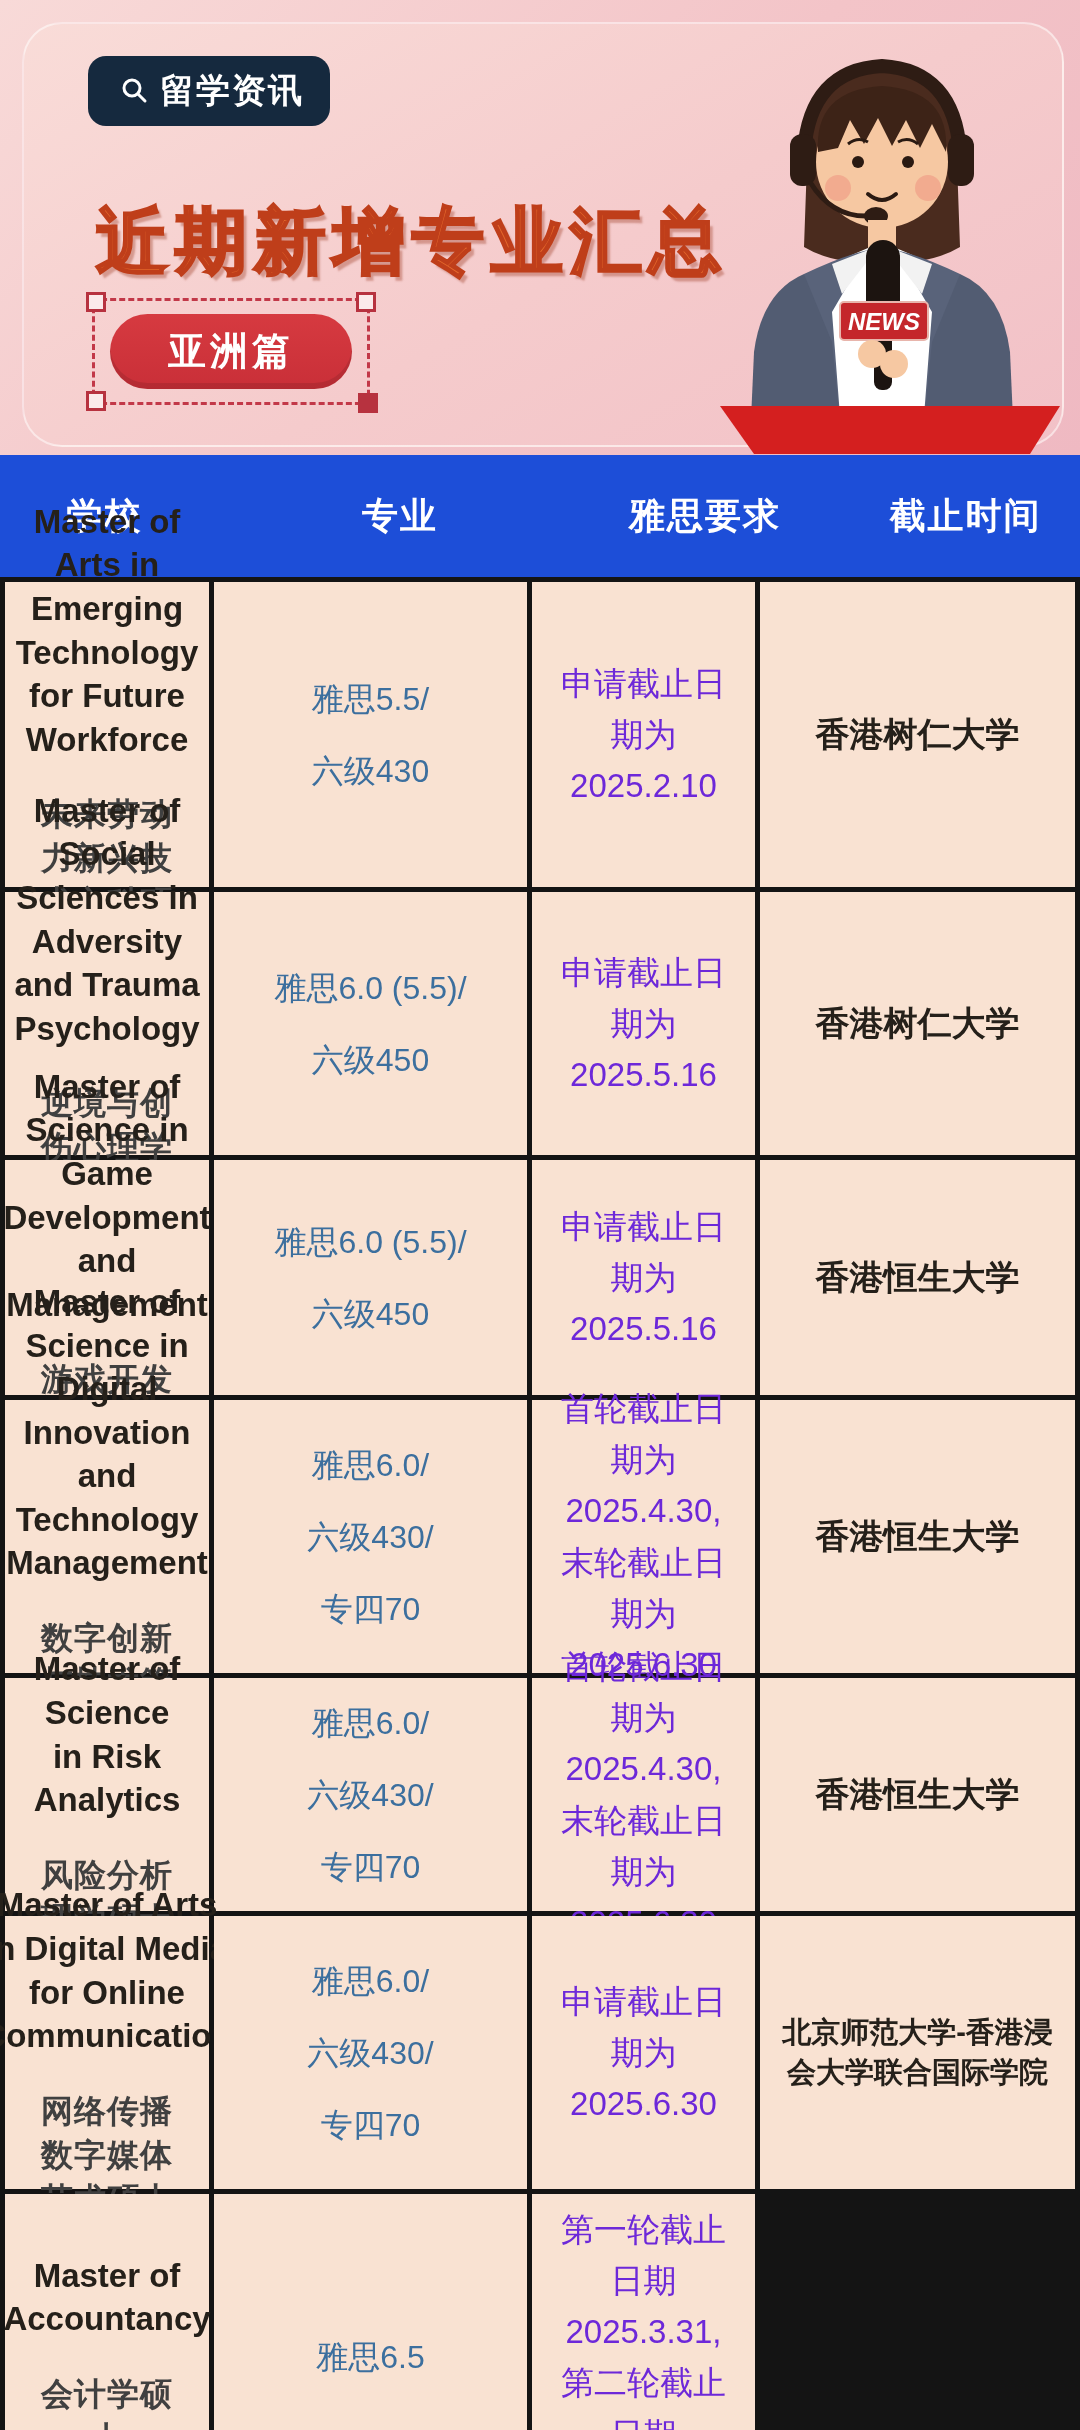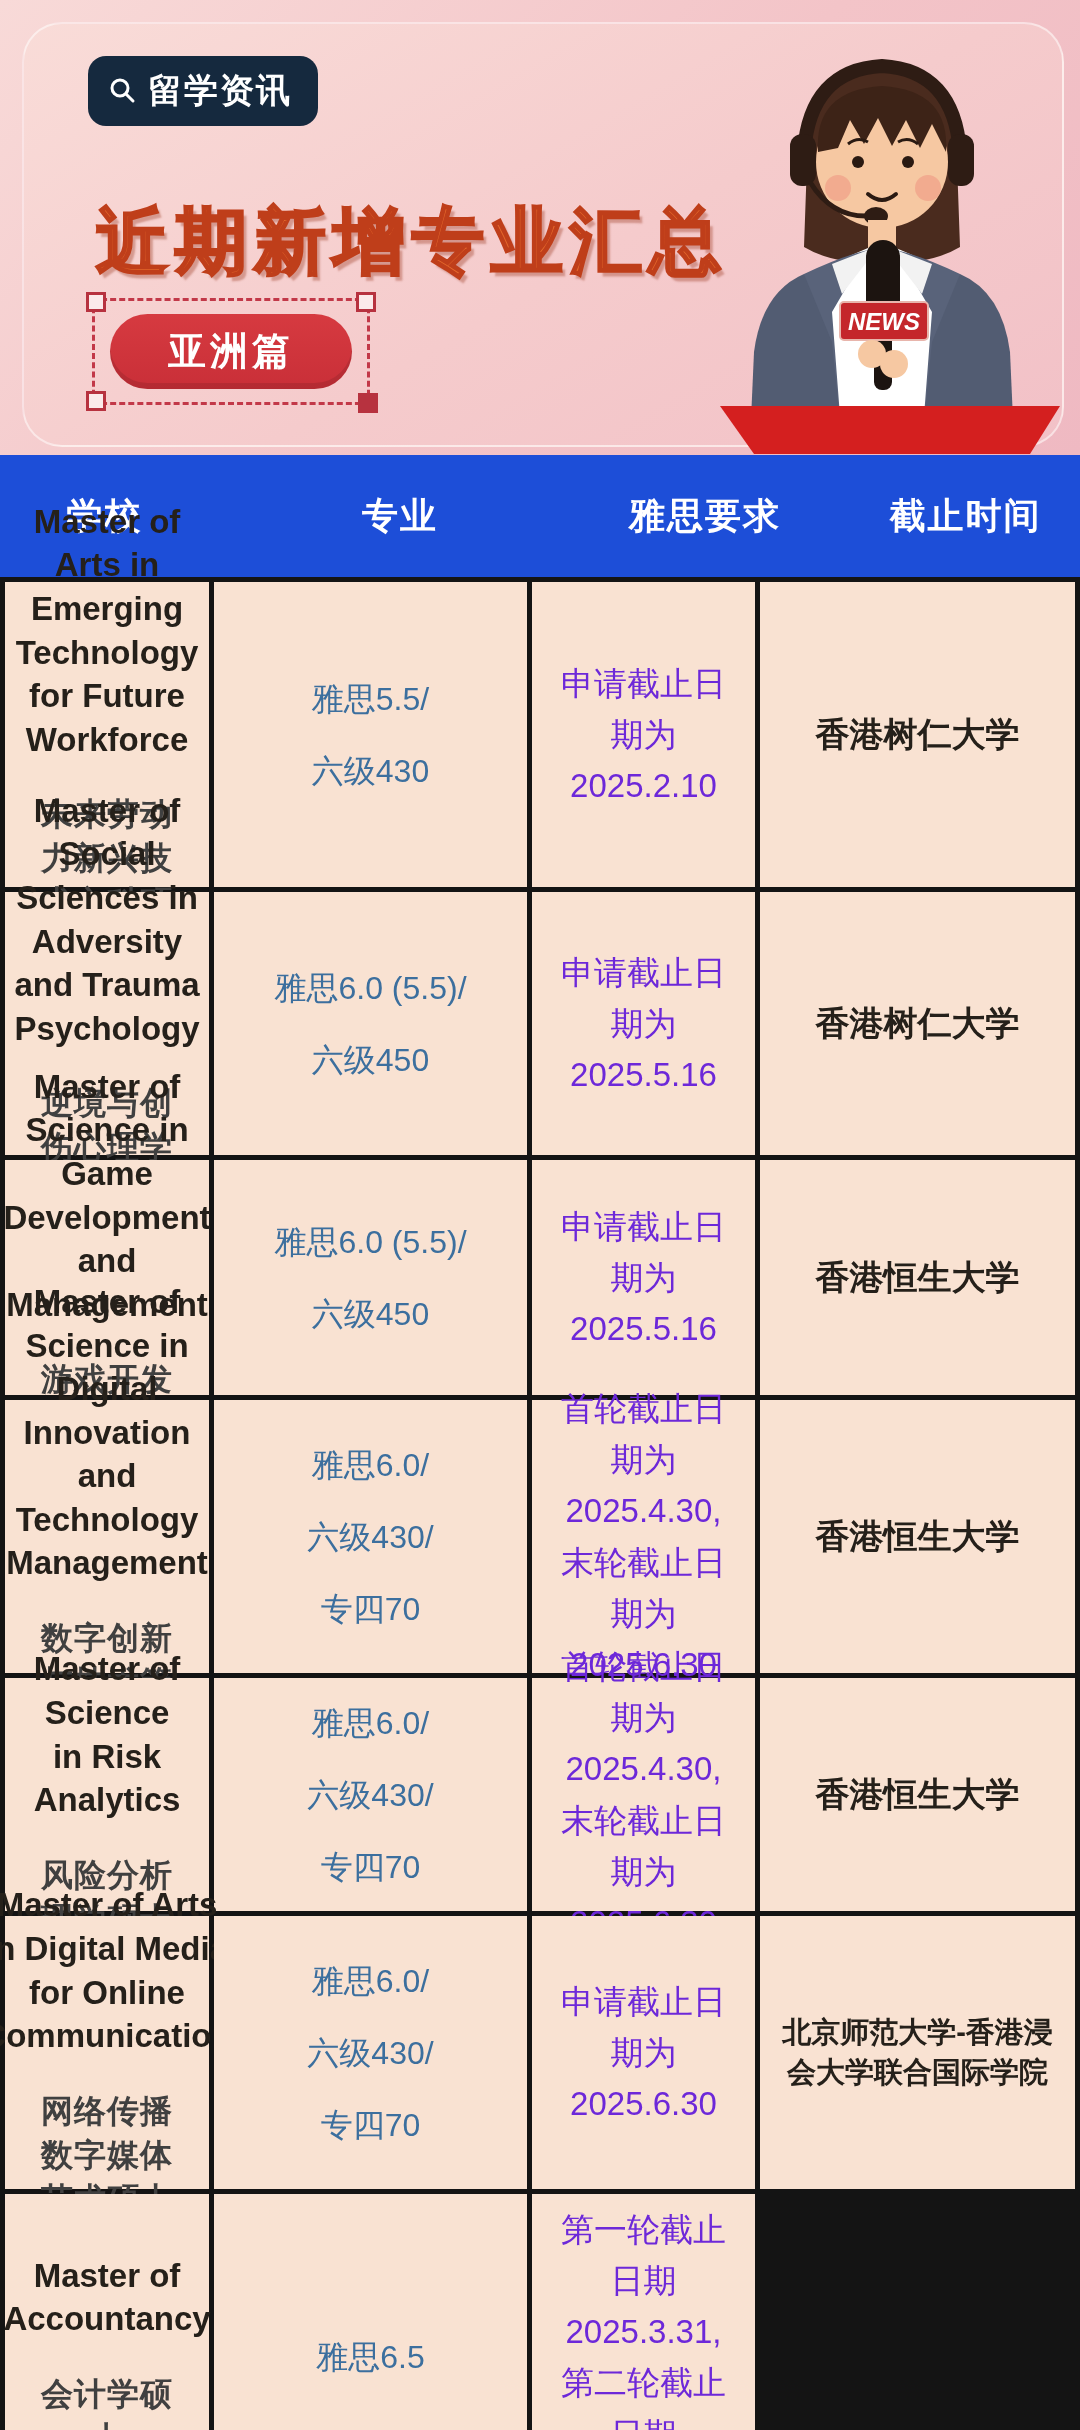--- a/index.html
+++ b/index.html
@@ -6,21 +6,21 @@
   body{font-family:"Liberation Sans","DejaVu Sans",sans-serif;}
   .poster{position:relative;width:1080px;height:2430px;overflow:hidden;background:#f5c9cc;}
 
   
   .header{position:relative;height:455px;background:linear-gradient(135deg,#f8dad8 0%,#f3c4c8 55%,#efb9c2 100%);}
   .header-card{position:absolute;inset:22px 16px 8px 22px;border-radius:40px;
     background:linear-gradient(150deg,#f9dcd8 0%,#f5cbcc 55%,#f2c1c7 100%);
     border:2px solid rgba(255,255,255,.5);}
   .badge{position:absolute;left:88px;top:56px;display:flex;align-items:center;gap:10px;
     background:#15293e;color:#fff;font-size:34px;font-weight:bold;
-    padding:12px 26px 12px 18px;border-radius:18px;letter-spacing:2px;}
+    padding:12px 26px 12px 30px;border-radius:18px;letter-spacing:2px;}
   .badge svg{display:block;}
   .title{position:absolute;left:96px;top:166px;font-size:72px;font-weight:800;letter-spacing:7px;
     color:#e4682c;-webkit-text-stroke:2.5px #bf3e1a;
     text-shadow:4px 5px 2px rgba(150,45,20,.35);white-space:nowrap;margin-top:28px;}
   .category-wrap{position:absolute;left:92px;top:298px;border:3px dashed #c23848;padding:13px 15px;}
   .handle{position:absolute;width:14px;height:14px;background:#fbeaea;border:3px solid #b7323f;}
   .handle.tl{left:-9px;top:-9px;}
   .handle.tr{right:-9px;top:-9px;}
   .handle.bl{left:-9px;bottom:-9px;}
   .handle.br{right:-11px;bottom:-11px;background:#b7323f;}

